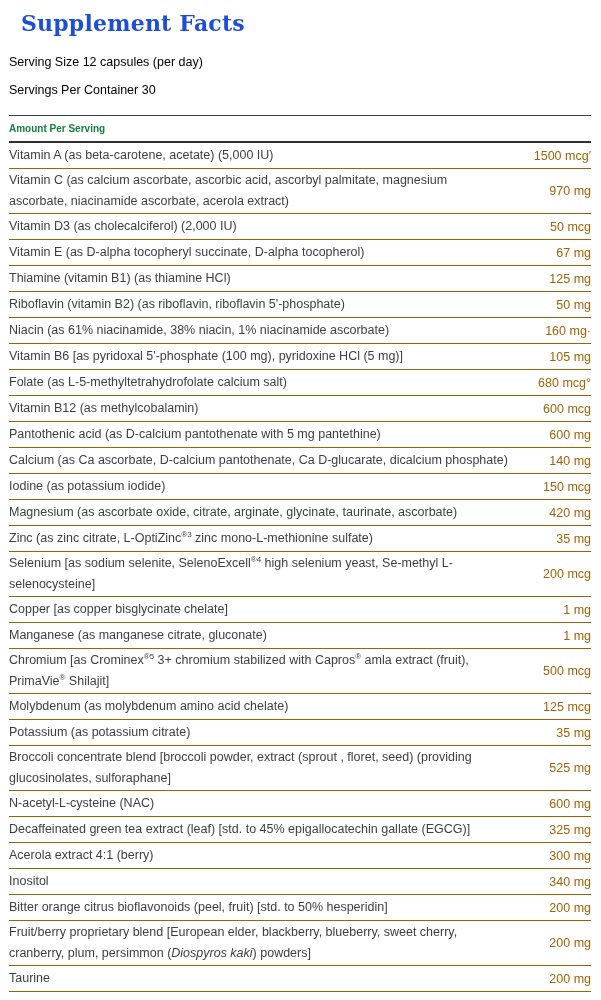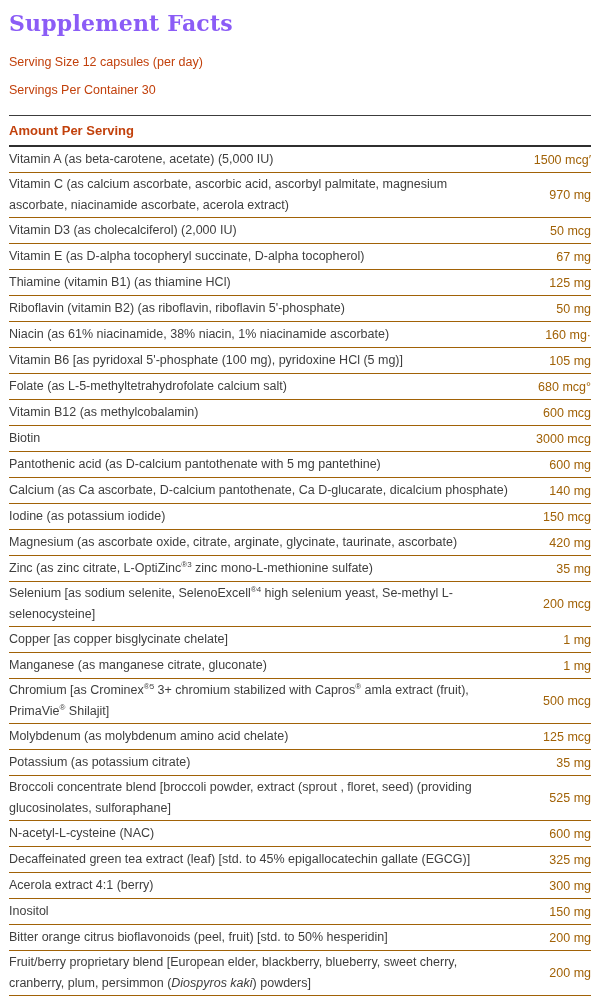--- a/index.html
+++ b/index.html
@@ -4,27 +4,27 @@
 <style>
   html,body{margin:0;padding:0;}
   body{
     width:601px;height:1000px;background:#ffffff;overflow:hidden;
     font-family:"Liberation Sans",sans-serif;color:#3e3e3e;
     -webkit-font-smoothing:antialiased;
   }
   .wrap{padding:6px 10px 0 9px;}
   .title{
     font-family:"DejaVu Serif","Liberation Serif",serif;
-    font-weight:600;font-size:22px;color:#8b5cf6;
-    margin:4px 0 19px 0;letter-spacing:.2px;
+    font-weight:600;font-size:22px;color:#1d4ed8;
+    margin:4px 0 19px 12px;letter-spacing:.2px;
   }
-  .meta{font-size:12.5px;color:#c2410c;margin:0 0 14px 0;}
+  .meta{font-size:12.5px;color:#000000;margin:0 0 14px 0;}
   .amount-header{
     border-top:1px solid #3c3c3c;border-bottom:2px solid #2f2f2f;
-    padding:7px 0;font-size:13px;font-weight:bold;color:#c2410c;
+    padding:7px 0;font-size:10px;font-weight:bold;color:#15803d;
     margin-top:18px;
   }
   .rows{}
   .row{
     display:flex;justify-content:space-between;align-items:center;
     border-bottom:1px solid #a16207;min-height:23px;padding:1px 0;
   }
   .label{
     flex:1 1 auto;font-size:12.5px;line-height:21px;color:#3e3e3e;
     padding-right:18px;
@@ -88,24 +88,20 @@
   <div class="row">
     <div class="label"><span>Folate (as L-5-methyltetrahydrofolate calcium salt)</span></div>
     <div class="value">680 mcg°</div>
   </div>
 
   <div class="row">
     <div class="label"><span>Vitamin B12 (as methylcobalamin)</span></div>
     <div class="value">600 mcg</div>
   </div>
 
-  <div class="row">
-    <div class="label"><span>Biotin</span></div>
-    <div class="value">3000 mcg</div>
-  </div>
 
   <div class="row">
     <div class="label"><span>Pantothenic acid (as D-calcium pantothenate with 5 mg pantethine)</span></div>
     <div class="value">600 mg</div>
   </div>
 
   <div class="row">
     <div class="label"><span>Calcium (as Ca ascorbate, D-calcium pantothenate, Ca D-glucarate, dicalcium phosphate)</span></div>
     <div class="value">140 mg</div>
   </div>
@@ -170,21 +166,21 @@
     <div class="value">325 mg</div>
   </div>
 
   <div class="row">
     <div class="label"><span>Acerola extract 4:1 (berry)</span></div>
     <div class="value">300 mg</div>
   </div>
 
   <div class="row">
     <div class="label"><span>Inositol</span></div>
-    <div class="value">150 mg</div>
+    <div class="value">340 mg</div>
   </div>
 
   <div class="row">
     <div class="label"><span>Bitter orange citrus bioflavonoids (peel, fruit) [std. to 50% hesperidin]</span></div>
     <div class="value">200 mg</div>
   </div>
 
   <div class="row">
     <div class="label"><span>Fruit/berry proprietary blend [European elder, blackberry, blueberry, sweet cherry,</span><br><span>cranberry, plum, persimmon (</span><i>Diospyros kaki</i><span>) powders]</span></div>
     <div class="value">200 mg</div>

